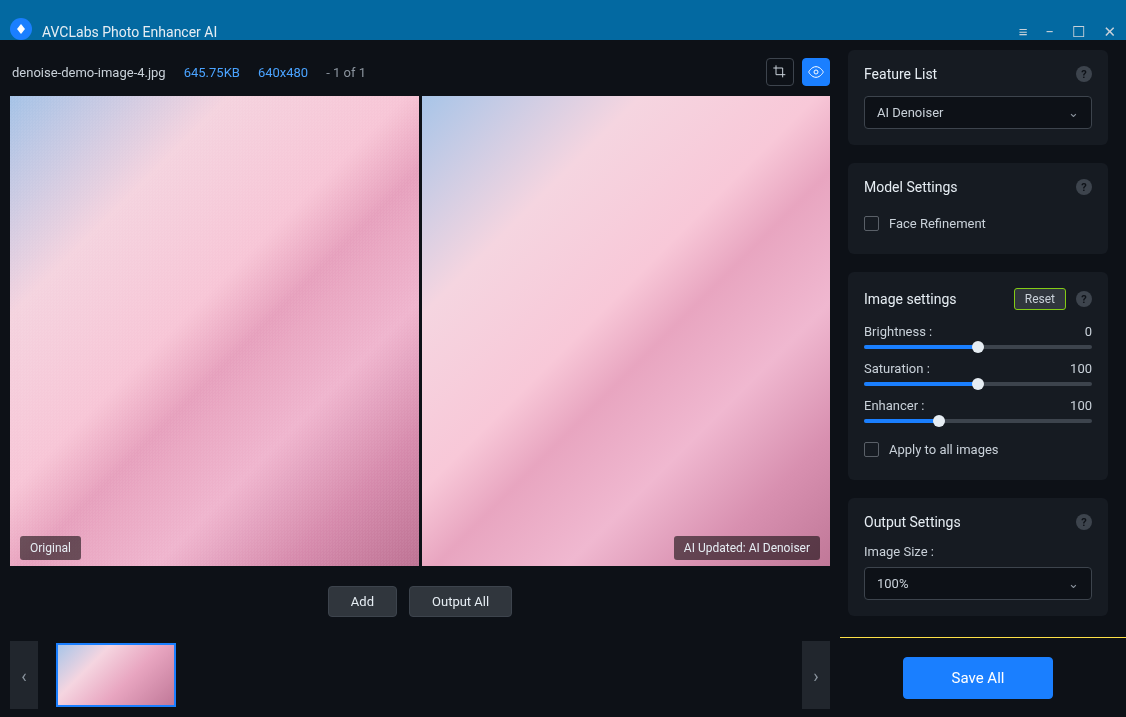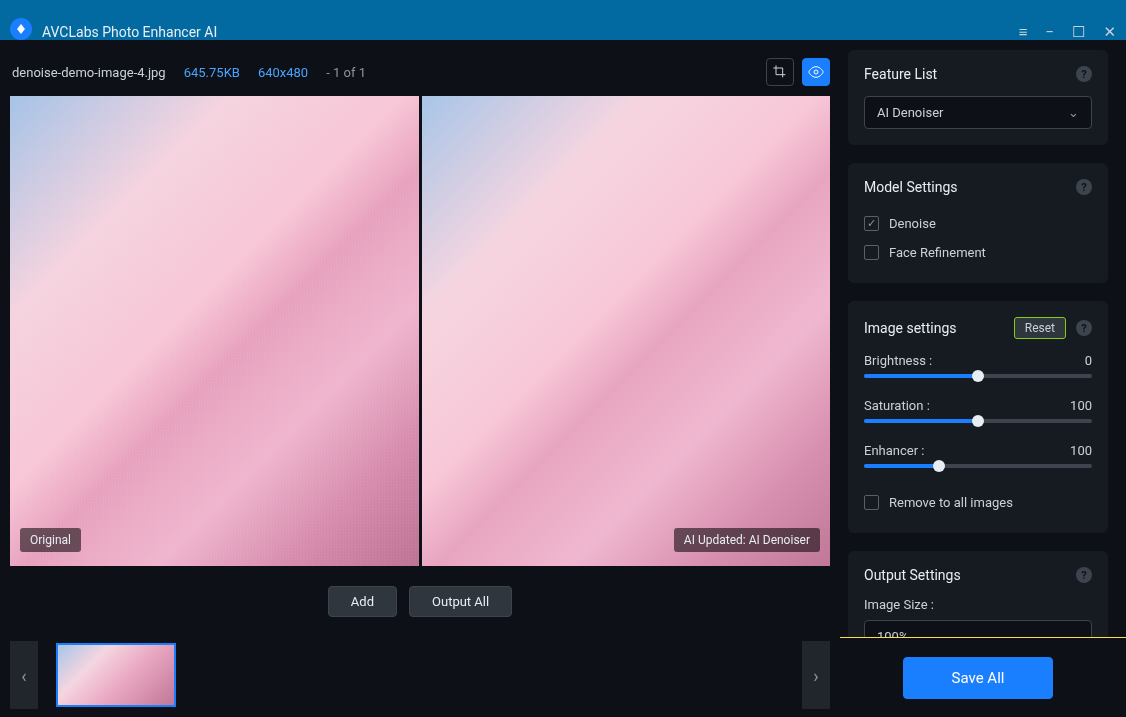--- a/index.html
+++ b/index.html
@@ -17,21 +17,21 @@
 .fmeta{color:#4aa3ff}
 .fcount{color:#8b949e}
 .topbtns{margin-left:auto;display:flex;gap:8px}
 .iconbtn{width:28px;height:28px;border:1px solid #3d444d;border-radius:4px;display:flex;align-items:center;justify-content:center;cursor:pointer;background:transparent}
 .iconbtn.active{background:#1a7fff;border-color:#1a7fff}
 .iconbtn svg{width:16px;height:16px;stroke:#c9d1d9;fill:none;stroke-width:1.5}
 .iconbtn.active svg{stroke:#fff}
 .preview{display:flex;gap:3px;height:470px;position:relative}
 .imgpane{flex:1;position:relative;overflow:hidden;background:linear-gradient(135deg,#a8c5e8 0%,#f5d5e0 25%,#f8c8d8 45%,#e8a5c0 55%,#f0b8d0 70%,#d890b0 85%,#c07898 100%)}
 .imgpane.noisy::before{content:"";position:absolute;inset:0;background-image:repeating-conic-gradient(#00000015 0% 25%,transparent 0% 50%);background-size:3px 3px;opacity:.6;mix-blend-mode:overlay}
-.tag{position:absolute;bottom:14px;background:rgba(0,0,0,.55);padding:5px 10px;border-radius:3px;color:#e6edf3;font-size:12px}
+.tag{position:absolute;bottom:6px;background:rgba(0,0,0,.55);padding:5px 10px;border-radius:3px;color:#e6edf3;font-size:12px}
 .tag.left-tag{left:10px}
 .tag.right-tag{right:10px}
 .actions{display:flex;justify-content:center;gap:12px;padding:20px 0}
 .btn{background:#30363d;border:1px solid #3d444d;color:#e6edf3;padding:7px 22px;border-radius:4px;cursor:pointer;font-size:13px}
 .btn.primary{background:#1a7fff;border-color:#1a7fff;color:#fff;padding:11px 48px;font-size:15px}
 .thumbs{display:flex;align-items:center;gap:18px;height:76px}
 .navbtn{width:28px;height:68px;background:#21262d;display:flex;align-items:center;justify-content:center;cursor:pointer;color:#8b949e;font-size:18px}
 .thumb{width:120px;height:64px;border:2px solid #1a7fff;background:linear-gradient(135deg,#a8c5e8 0%,#f5d5e0 30%,#e8a5c0 60%,#c07898 100%);cursor:pointer}
 .navright{margin-left:auto}
 .right{width:286px;padding:10px 18px 0 8px;overflow-y:auto;height:597px}
@@ -40,21 +40,21 @@
 .panel{background:#161b22;border-radius:6px;padding:16px;margin-bottom:18px}
 .panel-head{display:flex;align-items:center;margin-bottom:14px}
 .panel-title{color:#e6edf3;font-size:14px;flex:1}
 .help{width:16px;height:16px;border-radius:50%;background:#3d444d;color:#0d1117;display:flex;align-items:center;justify-content:center;font-size:11px;cursor:pointer;font-weight:bold}
 .select{background:#0d1117;border:1px solid #3d444d;border-radius:4px;padding:8px 12px;display:flex;align-items:center;cursor:pointer;color:#c9d1d9;font-size:13px}
 .select .chev{margin-left:auto;color:#8b949e}
 .check-row{display:flex;align-items:center;gap:10px;padding:7px 0;font-size:13px;color:#c9d1d9}
 .checkbox{width:15px;height:15px;border:1px solid #5a6068;border-radius:2px;display:flex;align-items:center;justify-content:center;cursor:pointer}
 .checkbox.checked::after{content:"✓";color:#8b949e;font-size:11px}
 .resetbtn{background:#30363d;border:1px solid #84cc16;color:#c9d1d9;padding:3px 10px;border-radius:3px;cursor:pointer;font-size:12px;margin-right:10px}
-.slider-row{margin-bottom:20px}
+.slider-row{margin-bottom:12px}
 .slider-labels{display:flex;justify-content:space-between;font-size:13px;color:#c9d1d9;margin-bottom:6px}
 .slider{position:relative;height:4px;background:#3d444d;border-radius:2px;cursor:pointer}
 .slider-fill{position:absolute;height:100%;background:#1a7fff;border-radius:2px}
 .slider-thumb{position:absolute;width:12px;height:12px;background:#e6edf3;border-radius:50%;top:-4px;transform:translateX(-50%)}
 .footer{position:absolute;bottom:0;right:0;width:286px;height:80px;background:#0d1117;display:flex;align-items:center;justify-content:center;padding:0 18px 0 8px;border-top:1px solid #fde047}
 </style>
 </head>
 <body>
 
 <div class="titlebar">
@@ -126,24 +126,20 @@
         <span class="chev">⌄</span>
       </div>
     </div>
 
     <div class="panel">
       <div class="panel-head">
         <div class="panel-title">Model Settings</div>
         <div class="help">?</div>
       </div>
       <div class="check-row">
-        <div class="checkbox checked"></div>
-        <span>Denoise</span>
-      </div>
-      <div class="check-row">
         <div class="checkbox"></div>
         <span>Face Refinement</span>
       </div>
     </div>
 
     <div class="panel">
       <div class="panel-head">
         <div class="panel-title">Image settings</div>
         <button class="resetbtn">Reset</button>
         <div class="help">?</div>
@@ -173,21 +169,21 @@
           <span>Enhancer :</span>
           <span>100</span>
         </div>
         <div class="slider">
             <div class="slider-fill" style="width:33%"></div>
             <div class="slider-thumb" style="left:33%"></div>
           </div>
       </div>
       <div class="check-row" style="margin-top:8px">
         <div class="checkbox"></div>
-        <span>Remove to all images</span>
+        <span>Apply to all images</span>
       </div>
     </div>
 
     <div class="panel">
       <div class="panel-head">
         <div class="panel-title">Output Settings</div>
         <div class="help">?</div>
       </div>
       <div style="font-size:13px;color:#c9d1d9;margin-bottom:8px">Image Size :</div>
       <div class="select">

